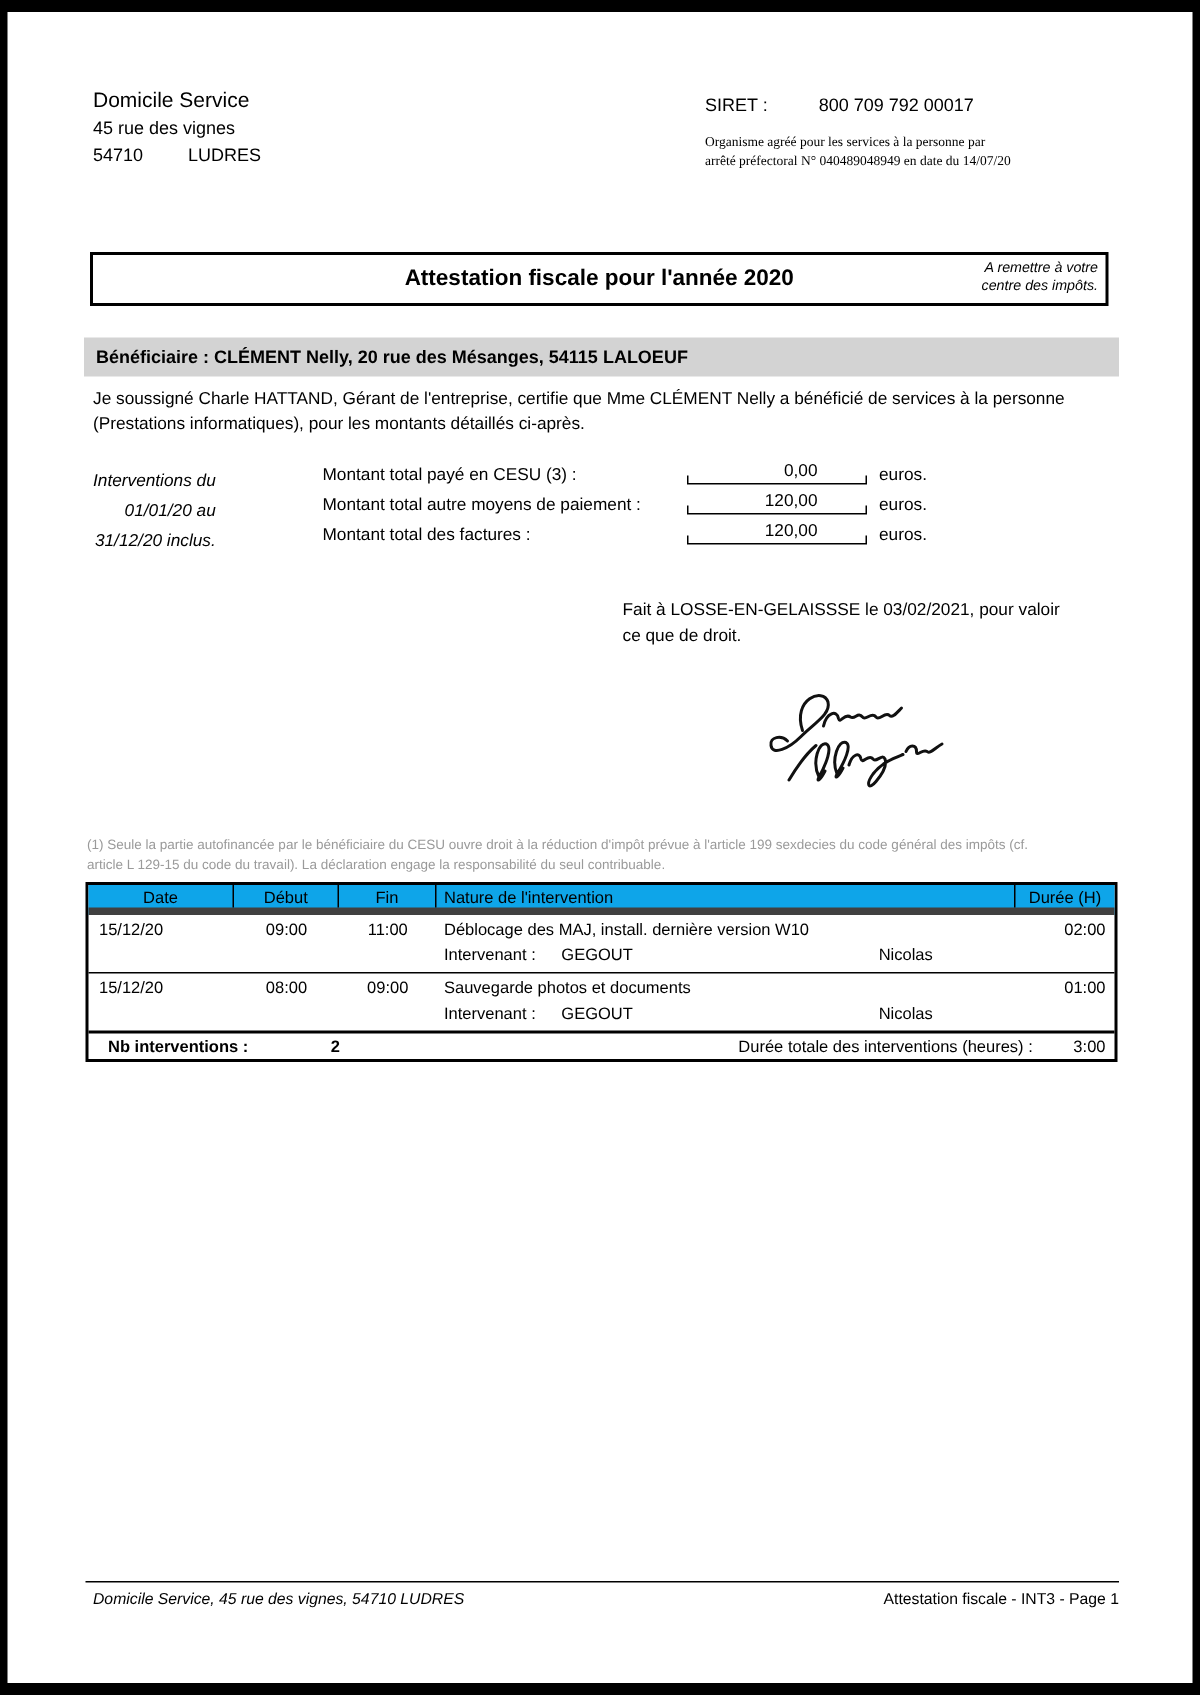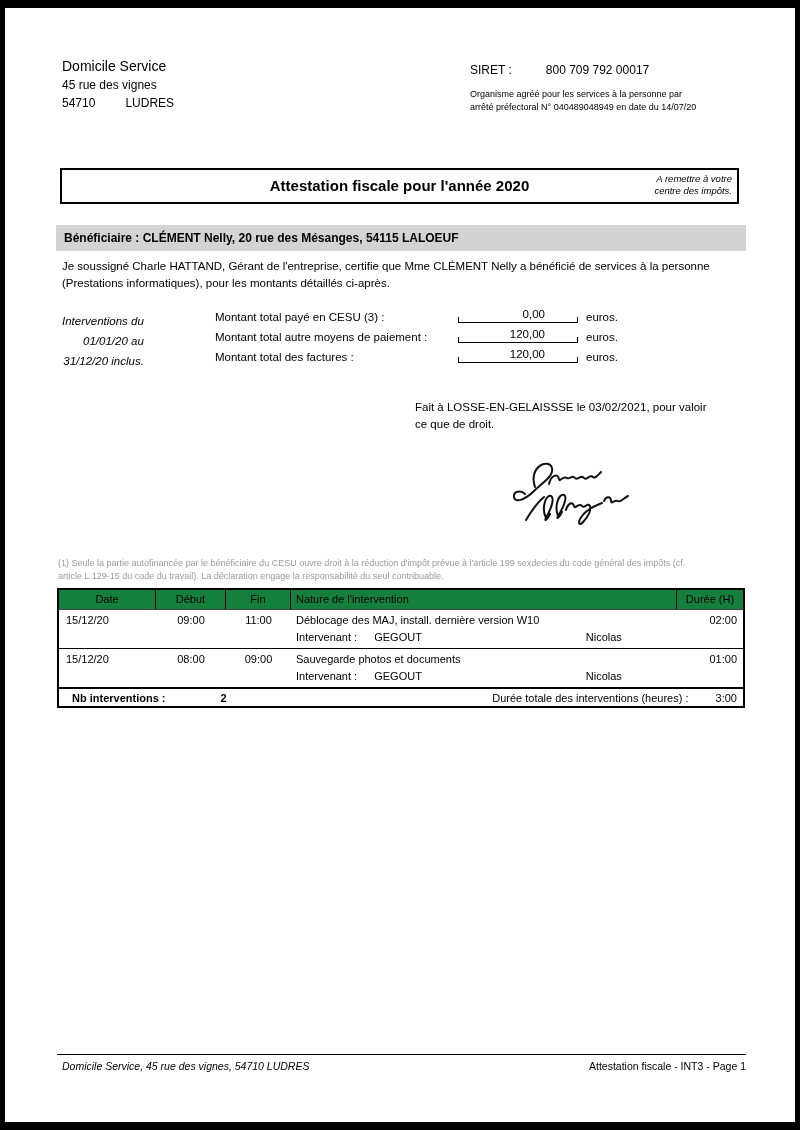--- a/index.html
+++ b/index.html
@@ -10,21 +10,21 @@
     border-left:5px solid #000; border-right:5px solid #000;
   }
   .abs { position:absolute; }
 
   
   .company-name { font-size:14px; font-weight:normal; }
   .company-line { font-size:12px; margin-top:4px; }
   .company-city { margin-left:30px; }
   .siret-row { font-size:12px; }
   .siret-value { margin-left:34px; }
-  .agrement { font-size:9px; line-height:12.5px; }
+  .agrement { font-size:9px; line-height:12.5px;font-family:Liberation Serif, serif; }
 
   
   .title-box {
     left:55px; top:160px; width:679px; height:36px;
     border:2px solid #000; text-align:center;
   }
   .title-text { font-size:15px; font-weight:bold; line-height:32px; }
   .title-note {
     position:absolute; right:5px; top:3px; font-size:9.5px; font-style:italic;
     text-align:right; line-height:12px;
@@ -56,21 +56,21 @@
   .amount-suffix { margin-left:8px; }
 
   .place-date { left:410px; top:391px; font-size:11.5px; line-height:17px; }
 
   .signature-wrap { left:498px; top:448px; }
 
   .footnote { left:53px; top:549px; width:688px; color:#9a9a9a; font-size:9px; line-height:12.5px; }
 
   
   .tbl { left:52px; top:580px; width:688px; border:2px solid #000; font-size:11px; }
-  .tbl-header { display:flex; background:#15803d; border-bottom:1px solid #404040; height:20px; line-height:19px; }
+  .tbl-header { display:flex; background:#0ea5e9; border-bottom:5px solid #404040; height:20px; line-height:19px; }
   .th { border-right:1px solid #000; text-align:center; }
   .col-date { width:97px; }
   .col-start { width:70px; }
   .col-end { width:65px; }
   .col-nature { flex:1; text-align:left; padding-left:5px; }
   .col-dur { width:66px; border-right:none; }
   .tbl-block { border-bottom:1px solid #000; padding:1px 0 2px 0; }
   .tbl-block.last { border-bottom:none; }
   .row-main { display:flex; height:18px; line-height:18px; }
   .row-main .c-date { width:97px; padding-left:7px; }

